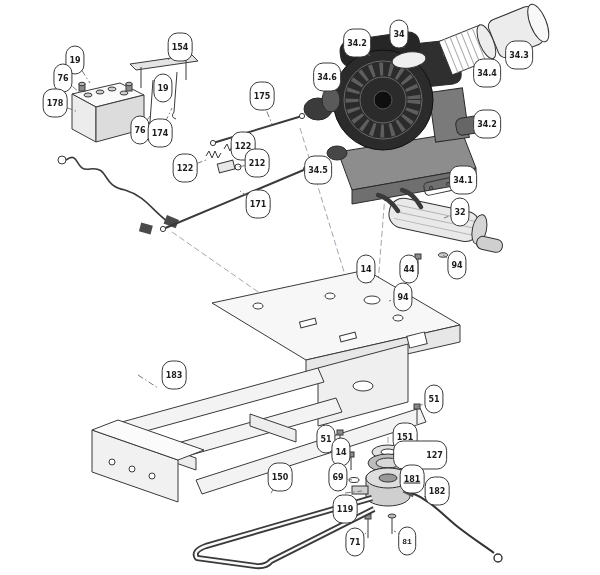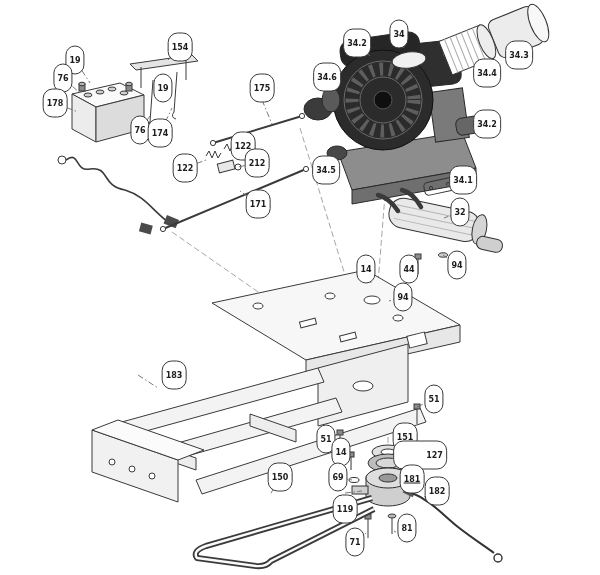--- a/index.html
+++ b/index.html
@@ -258,29 +258,29 @@
     </svg>
 
   <div id="callout-layer">
       <div class="balloon" style="left: 75px; top: 60px;">19</div>
       <div class="balloon" style="left: 63px; top: 78px;">76</div>
       <div class="balloon" style="left: 55px; top: 103px;">178</div>
       <div class="balloon" style="left: 180px; top: 47px;">154</div>
       <div class="balloon" style="left: 163px; top: 88px;">19</div>
       <div class="balloon" style="left: 140px; top: 130px;">76</div>
       <div class="balloon" style="left: 160px; top: 133px;">174</div>
-      <div class="balloon" style="left: 262px; top: 88px;">175</div>
+      <div class="balloon" style="left: 262px; top: 96px;">175</div>
       <div class="balloon" style="left: 243px; top: 146px;">122</div>
       <div class="balloon" style="left: 185px; top: 168px;">122</div>
       <div class="balloon" style="left: 257px; top: 163px;">212</div>
       <div class="balloon" style="left: 258px; top: 204px;">171</div>
       <div class="balloon" style="left: 357px; top: 43px;">34.2</div>
       <div class="balloon" style="left: 399px; top: 34px;">34</div>
       <div class="balloon" style="left: 327px; top: 77px;">34.6</div>
-      <div class="balloon" style="left: 326px; top: 170px;">34.5</div>
+      <div class="balloon" style="left: 318px; top: 170px;">34.5</div>
       <div class="balloon" style="left: 487px; top: 73px;">34.4</div>
       <div class="balloon" style="left: 519px; top: 55px;">34.3</div>
       <div class="balloon" style="left: 487px; top: 124px;">34.2</div>
       <div class="balloon" style="left: 463px; top: 180px;">34.1</div>
       <div class="balloon" style="left: 460px; top: 212px;">32</div>
       <div class="balloon" style="left: 366px; top: 269px;">14</div>
       <div class="balloon" style="left: 409px; top: 269px;">44</div>
       <div class="balloon" style="left: 457px; top: 265px;">94</div>
       <div class="balloon" style="left: 403px; top: 297px;">94</div>
       <div class="balloon" style="left: 138px; top: 375px; margin-left: 36px;">183</div>
@@ -288,16 +288,16 @@
       <div class="balloon" style="left: 326px; top: 439px;">51</div>
       <div class="balloon" style="left: 405px; top: 437px;">151</div>
       <div class="balloon" style="left: 420px; top: 455px; padding-left: 32px;">127</div>
       <div class="balloon" style="left: 341px; top: 452px;">14</div>
       <div class="balloon" style="left: 338px; top: 477px;">69</div>
       <div class="balloon" style="left: 345px; top: 493px; margin-top: 16px;">119</div>
       <div class="balloon" style="left: 412px; top: 479px; text-decoration: underline;">181</div>
       <div class="balloon" style="left: 437px; top: 491px;">182</div>
       <div class="balloon" style="left: 280px; top: 477px;">150</div>
       <div class="balloon" style="left: 355px; top: 542px;">71</div>
-      <div class="balloon" style="left: 407px; top: 528px;">81</div>
+      <div class="balloon" style="left: 407px; top: 541px; font-family: Liberation Mono, monospace;">81</div>
     </div>
 
 </div>
 
 </body></html>

